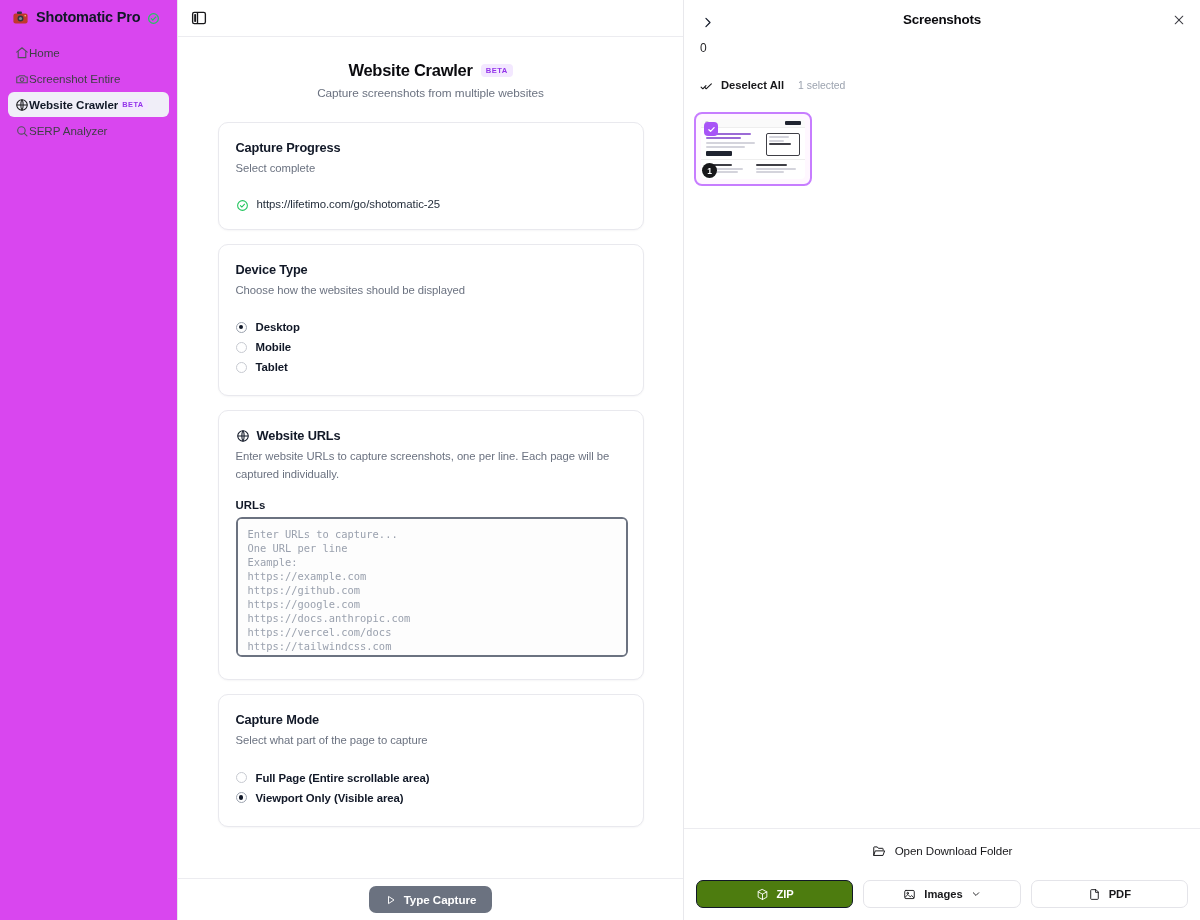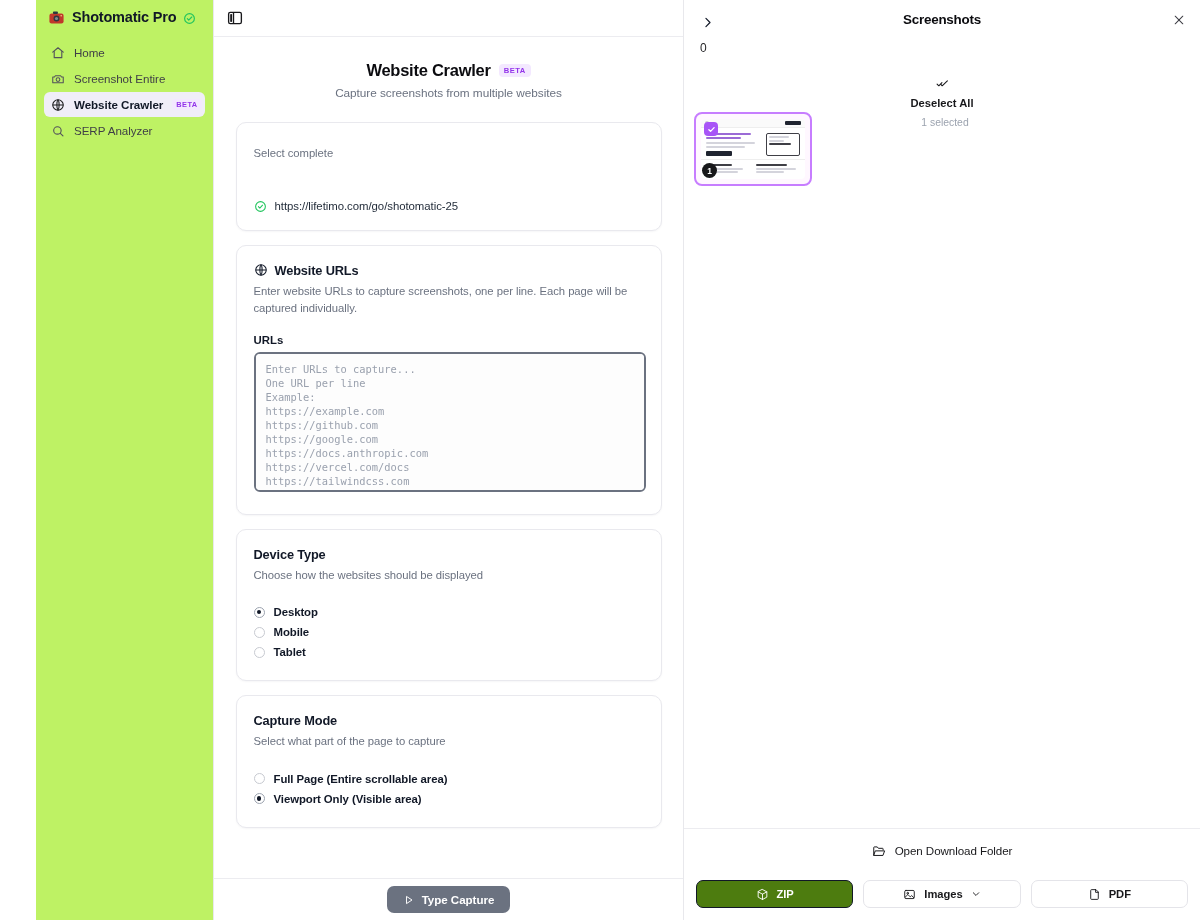--- a/index.html
+++ b/index.html
@@ -8,41 +8,40 @@
     font-family: "Liberation Sans", sans-serif;
     background: #ffffff;
     color: #0f172a;
     overflow: hidden;
   }
   .app { display: flex; width: 1200px; height: 920px; }
 
   
   .sidebar {
     width: 178px; height: 920px;
-    background: #bef264;
+    background: #d946ef;
     border-right: 1px solid #e8e8ec;
     padding: 0;
     flex: 0 0 178px;
-    margin-left: 36px;
   }
   .brand {
     display: flex; align-items: center; gap: 7px;
     padding: 10px 12px 12px 12px;
     height: 36px;
   }
   .brand-icon { width: 17px; height: 17px; display: block; flex: 0 0 17px; }
   .brand-name {
     font-size: 14.5px; font-weight: 700; letter-spacing: -0.2px;
     color: #111827; white-space: nowrap;
   }
   .brand-check { width: 13px; height: 13px; display: block; flex: 0 0 13px; }
 
   .nav { padding: 4px 8px 0 8px; }
   .nav-item {
-    display: flex; align-items: center; gap: 9px;
+    display: flex; align-items: center; 
     height: 25px; padding: 0 7px; margin-bottom: 1px;
     border-radius: 6px; cursor: pointer;
   }
   .nav-item .ic { width: 14px; height: 14px; flex: 0 0 14px; display:block; color:#52525b;}
   .nav-label { font-size: 11.6px; color: #3f3f46; letter-spacing: -0.05px; white-space: nowrap; }
   .nav-item.active { background: #f0eef8; }
   .nav-item.active .nav-label { color: #111827; font-weight: 700; }
   .nav-item.active .ic { color: #18181b; }
   .badge-beta {
     font-size: 7.4px; font-weight: 700; letter-spacing: 0.45px;
@@ -90,21 +89,21 @@
   .card-title {
     font-size: 12.8px; font-weight: 700; color: #111827; letter-spacing: -0.15px;
   }
   .card-title-row { display: flex; align-items: center; gap: 7px; }
   .card-title-row .ic { width: 14px; height: 14px; flex: 0 0 14px; color:#111827; display:block;}
   .card-sub {
     font-size: 11.3px; color: #6b7280; margin-top: 5px; line-height: 1.55;
     letter-spacing: -0.05px;
   }
   .progress-url {
-    display: flex; align-items: flex-end; gap: 8px; margin-top: 36px;
+    display: flex; align-items: center; gap: 8px; margin-top: 20px;
   }
   .progress-url .ic { width: 13px; height: 13px; flex: 0 0 13px; display:block; }
   .progress-url-text { font-size: 11.4px; color: #1f2937; letter-spacing: -0.05px; }
 
   .field-label {
     font-size: 11.4px; font-weight: 700; color: #111827;
     margin-top: 16px; margin-bottom: 6px; display: block;
   }
   .urls-textarea {
     width: 392px; height: 140px;
@@ -175,21 +174,21 @@
   }
   .rp-count {
     font-size: 12px; color: #27272a; margin-top: 9px; height: 16px;
   }
   .rp-captured {
     text-align: center; font-size: 11.4px; color: #6b7280;
     margin-top: 7px; letter-spacing: -0.05px;
   }
   .rp-selbar {
     display: flex; align-items: center; gap: 8px;
-    padding: 0 16px; margin-top: 19px; height: 18px; flex-direction: column;
+    padding: 0 16px; margin-top: 19px; height: 18px;
   }
   .rp-selbar .ic { width: 13px; height: 13px; flex: 0 0 13px; color:#18181b; display:block;}
   .deselect-label { font-size: 11.2px; font-weight: 700; color: #18181b; cursor: pointer; }
   .sel-count { font-size: 10.4px; color: #9ca3af; margin-left: 6px; }
 
   .rp-grid { padding: 18px 16px 0 10px; display: flex; flex-wrap: wrap; gap: 10px; flex: 1 1 auto; align-content: flex-start; }
   .thumb {
     width: 118px; height: 74px; border-radius: 8px;
     border: 2px solid #c77dff; background: #fff7ff;
     position: relative; overflow: hidden; cursor: pointer;
@@ -327,29 +326,49 @@
     <div class="main-scroll">
       <div class="page-title-wrap">
         <div class="page-title">
           <span>Website Crawler</span>
           <span class="badge-beta">BETA</span>
         </div>
         <div class="page-sub">Capture screenshots from multiple websites</div>
       </div>
 
       <div class="card">
+        <div class="card-title">Capture Progress</div>
         <div class="card-sub">Select complete</div>
         <div class="progress-url">
           <span class="ic">
             <svg viewBox="0 0 24 24" width="13" height="13" fill="none" stroke="#22c55e" stroke-width="2">
                 <circle cx="12" cy="12" r="9"></circle>
                 <path d="M8.2 12.3l2.5 2.5 5.1-5.2" stroke-linecap="round" stroke-linejoin="round"></path>
               </svg>
           </span>
           <span class="progress-url-text">https://lifetimo.com/go/shotomatic-25</span>
+        </div>
+      </div>
+
+      <div class="card">
+        <div class="card-title">Device Type</div>
+        <div class="card-sub">Choose how the websites should be displayed</div>
+        <div class="radio-group">
+          <div class="radio-row">
+            <span class="radio checked"></span>
+            <span class="radio-label">Desktop</span>
+          </div>
+          <div class="radio-row">
+            <span class="radio"></span>
+            <span class="radio-label">Mobile</span>
+          </div>
+          <div class="radio-row">
+            <span class="radio"></span>
+            <span class="radio-label">Tablet</span>
+          </div>
         </div>
       </div>
 
       <div class="card">
         <div class="card-title-row">
           <span class="ic">
             <svg viewBox="0 0 24 24" width="14" height="14" fill="none" stroke="currentColor" stroke-width="1.8">
                 <circle cx="12" cy="12" r="9"></circle>
                 <path d="M3 12h18M12 3c2.6 3 2.6 15 0 18M12 3c-2.6 3-2.6 15 0 18"></path>
               </svg>
@@ -360,39 +379,20 @@
         <label class="field-label">URLs</label>
         <textarea class="urls-textarea" placeholder="Enter URLs to capture...
 One URL per line
 Example:
 https://example.com
 https://github.com
 https://google.com
 https://docs.anthropic.com
 https://vercel.com/docs
 https://tailwindcss.com" style=""></textarea>
-      </div>
-
-      <div class="card">
-        <div class="card-title">Device Type</div>
-        <div class="card-sub">Choose how the websites should be displayed</div>
-        <div class="radio-group">
-          <div class="radio-row">
-            <span class="radio checked"></span>
-            <span class="radio-label">Desktop</span>
-          </div>
-          <div class="radio-row">
-            <span class="radio"></span>
-            <span class="radio-label">Mobile</span>
-          </div>
-          <div class="radio-row">
-            <span class="radio"></span>
-            <span class="radio-label">Tablet</span>
-          </div>
-        </div>
       </div>
 
       <div class="card">
         <div class="card-title">Capture Mode</div>
         <div class="card-sub">Select what part of the page to capture</div>
         <div class="radio-group">
           <div class="radio-row">
             <span class="radio"></span>
             <span class="radio-label reg">Full Page (Entire scrollable area)</span>
           </div>

